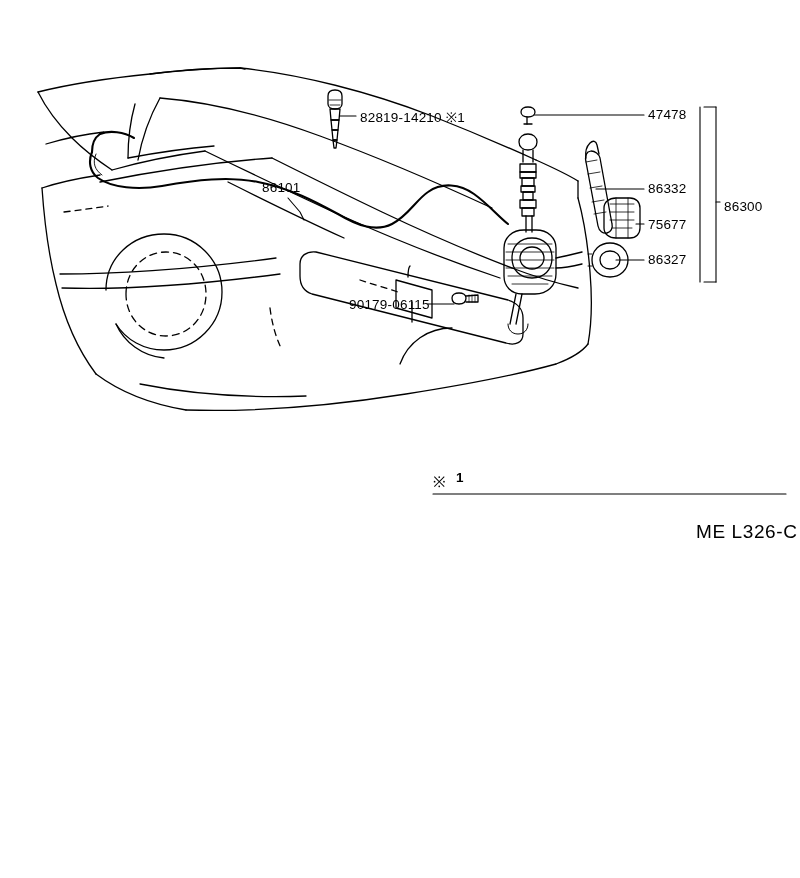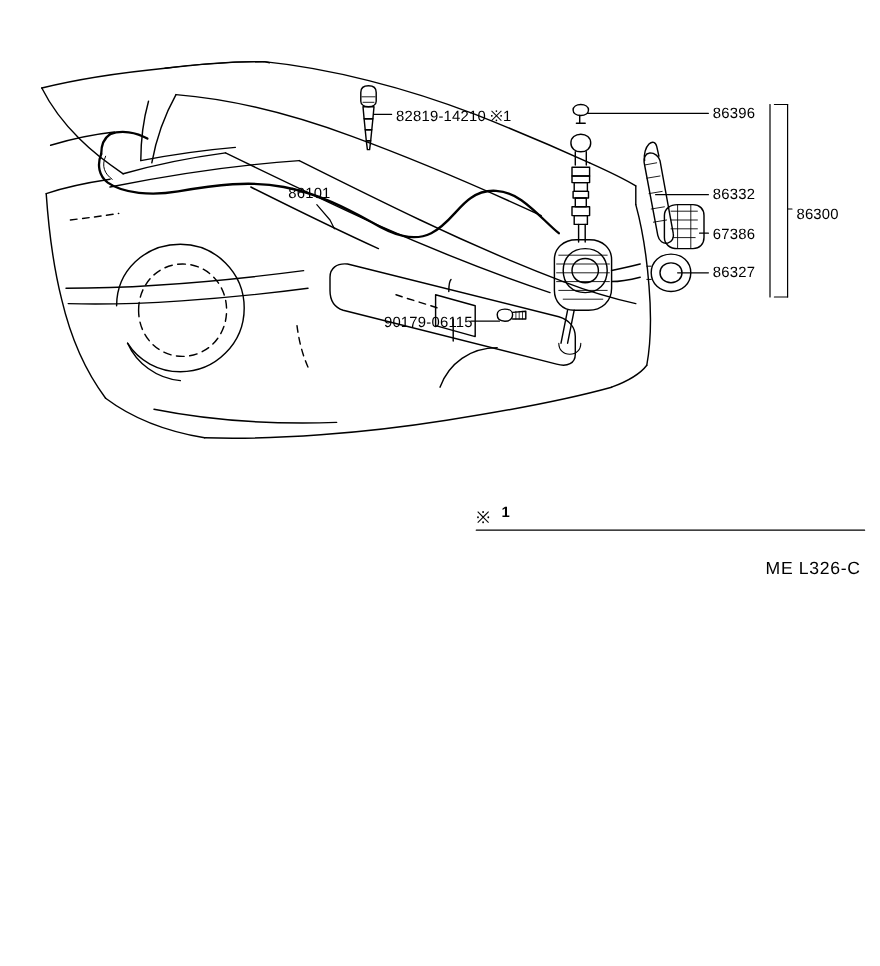--- a/index.html
+++ b/index.html
@@ -11,21 +11,21 @@
     width: 800px;
     height: 878px;
     position: relative;
     font-family: "Liberation Sans", sans-serif;
     color: #000000;
     overflow: hidden;
   }
   #diagram-root {
     position: absolute;
     left: 0;
-    top: 0;
+    top: 12px;
     width: 800px;
     height: 668px;
   }
   svg#art {
     position: absolute;
     left: 0;
     top: 0;
     width: 800px;
     height: 878px;
   }
@@ -36,21 +36,21 @@
     white-space: nowrap;
     color: #000;
   }
   .footnote-text {
     position: absolute;
     font-size: 13.5px;
     white-space: nowrap;
   }
   .footcode {
     position: absolute;
-    font-size: 16px;
+    font-size: 19px;
     letter-spacing: 0.6px;
     white-space: nowrap;
   }
 </style>
 </head>
 <body>
 
 <div id="diagram-root">
 
   <svg id="art" viewBox="0 0 800 878">
@@ -226,23 +226,23 @@
 
       <g stroke-width="1.1">
         <path d="M433 482 L786 482"></path>
       </g>
     </g>
   </svg>
 
   <div class="lbl" style="left:360px; top:96px;">82819-14210 ※1</div>
   <div class="lbl" style="left:262px; top:168px;">86101</div>
   <div class="lbl" style="left:349px; top:285px;">90179-06115</div>
-  <div class="lbl" style="left:648px; top:95px;">86396</div>
+  <div class="lbl" style="left:648px; top:95px;">47478</div>
   <div class="lbl" style="left:648px; top:169px;">86332</div>
-  <div class="lbl" style="left:648px; top:205px;">67386</div>
+  <div class="lbl" style="left:648px; top:205px;">75677</div>
   <div class="lbl" style="left:648px; top:240px;text-align:right;">86327</div>
   <div class="lbl" style="left:724px; top:187px;text-align:right;">86300</div>
 
   <div class="footnote-text" style="left:433px; top:459px; font-size:15px;">※</div>
   <div class="footnote-text" style="left:456px; top:458px; font-weight:bold;">1</div>
 
   <div class="footcode" style="left:696px; top:509px;">ME L326-C</div>
 
 </div>
 

